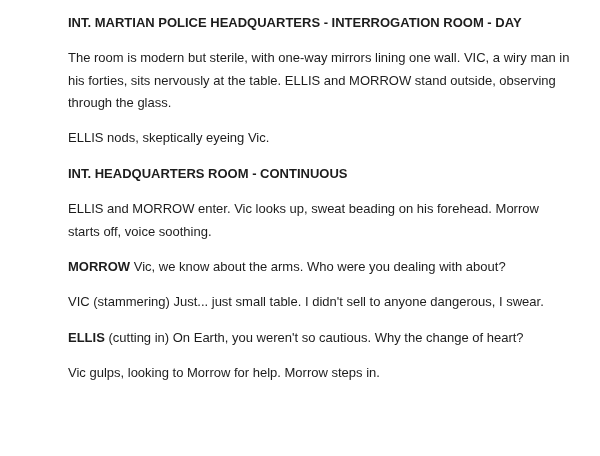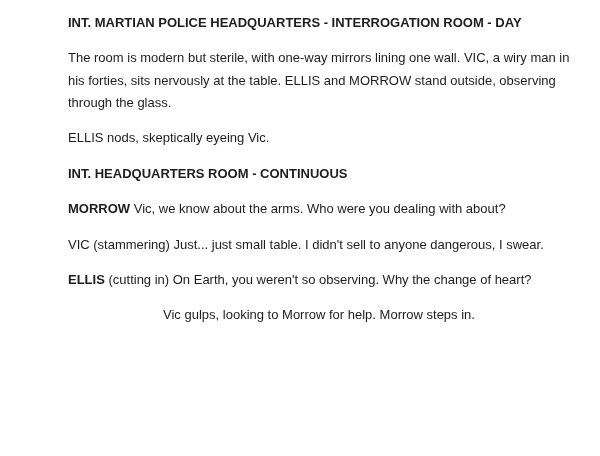--- a/index.html
+++ b/index.html
@@ -25,28 +25,28 @@
     color: #1d1d1d;
   }
   .block.heading {
     font-weight: bold;
   }
   .block .char {
     font-weight: bold;
   }
   .block:last-child {
     margin-bottom: 16px;
-    text-align: center;
   }
 </style>
 </head>
 <body>
 
 <div id="script">
     <p class="block heading">INT. MARTIAN POLICE HEADQUARTERS - INTERROGATION ROOM - DAY</p>
     <p class="block">The room is modern but sterile, with one-way mirrors lining one wall. VIC, a wiry man in his forties, sits nervously at the table. ELLIS and MORROW stand outside, observing through the glass.</p>
     <p class="block">ELLIS nods, skeptically eyeing Vic.</p>
     <p class="block heading">INT. HEADQUARTERS ROOM - CONTINUOUS</p>
+    <p class="block">ELLIS and MORROW enter. Vic looks up, sweat beading on his forehead. Morrow starts off, voice soothing.</p>
     <p class="block"><span class="char">MORROW</span><span> Vic, we know about the arms. Who were you dealing with about?</span></p>
     <p class="block">VIC (stammering) Just... just small table. I didn't sell to anyone dangerous, I swear.</p>
-    <p class="block"><span class="char">ELLIS</span><span> (cutting in) On Earth, you weren't so observing. Why the change of heart?</span></p>
+    <p class="block"><span class="char">ELLIS</span><span> (cutting in) On Earth, you weren't so cautious. Why the change of heart?</span></p>
     <p class="block">Vic gulps, looking to Morrow for help. Morrow steps in.</p>
   </div>
 
 </body></html>

